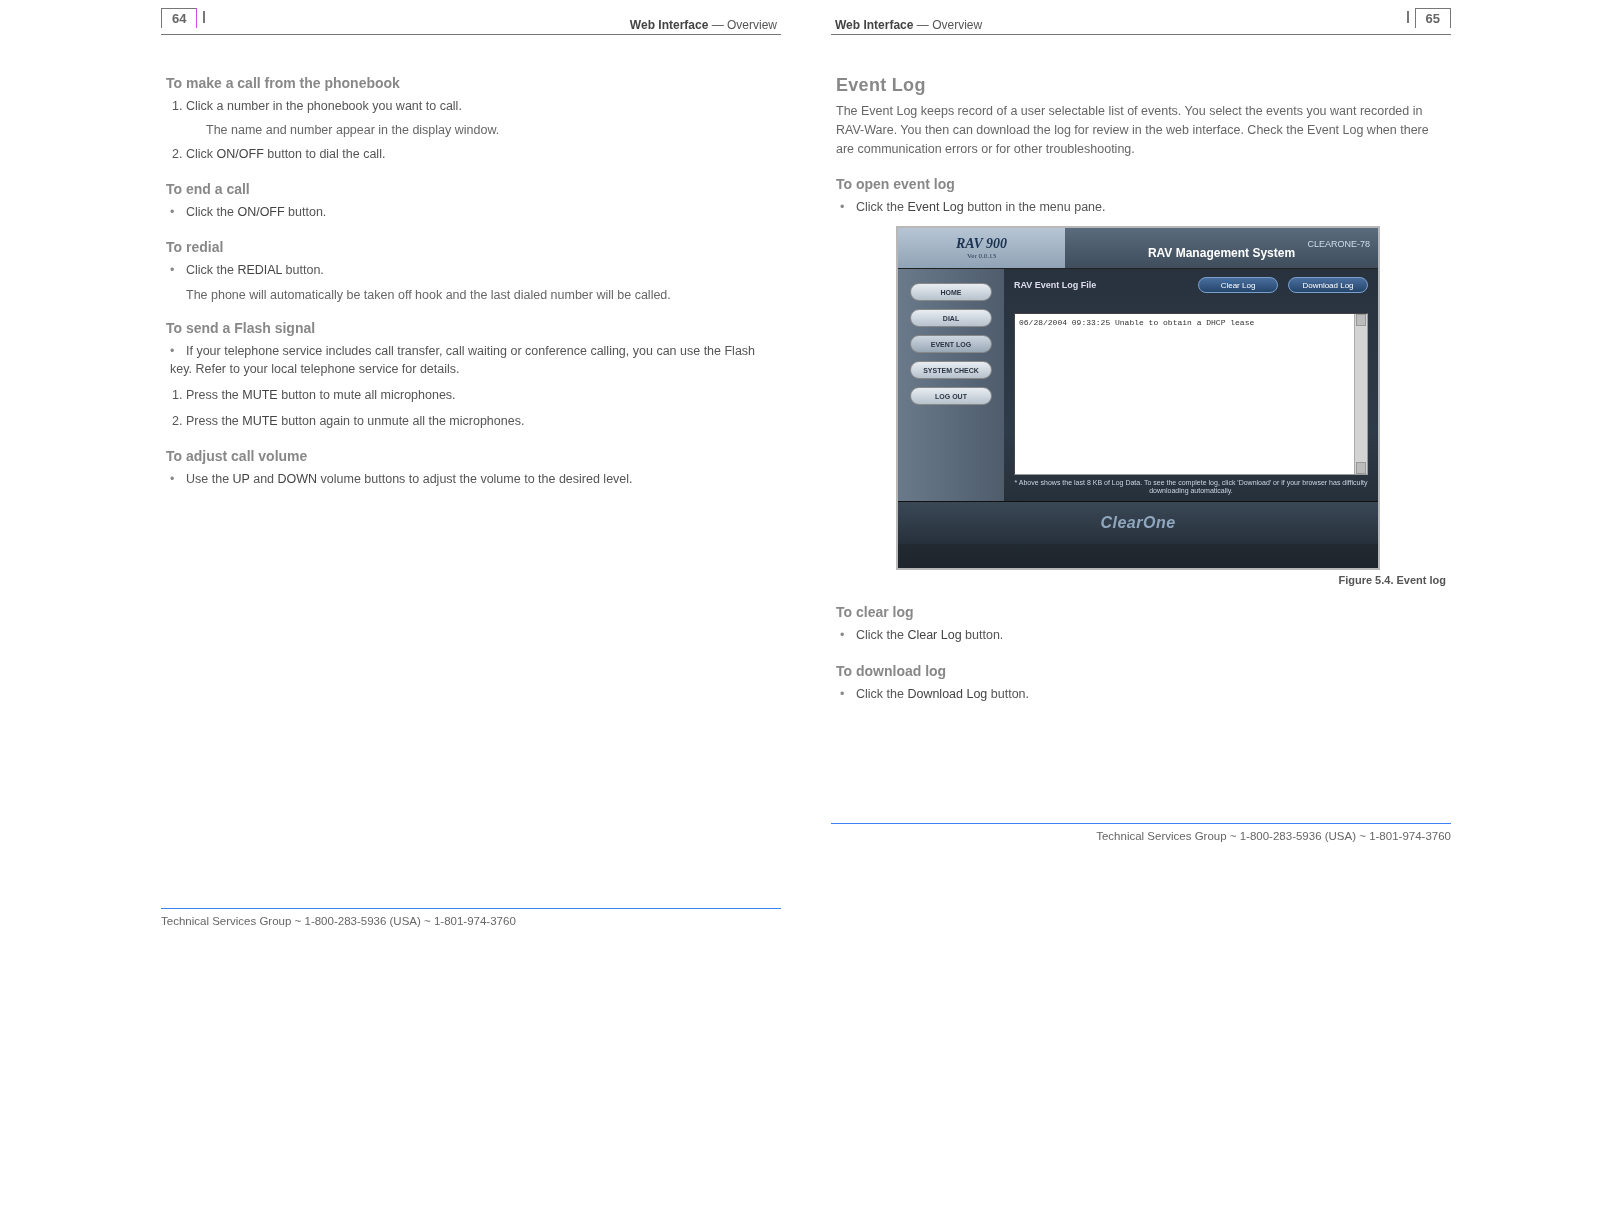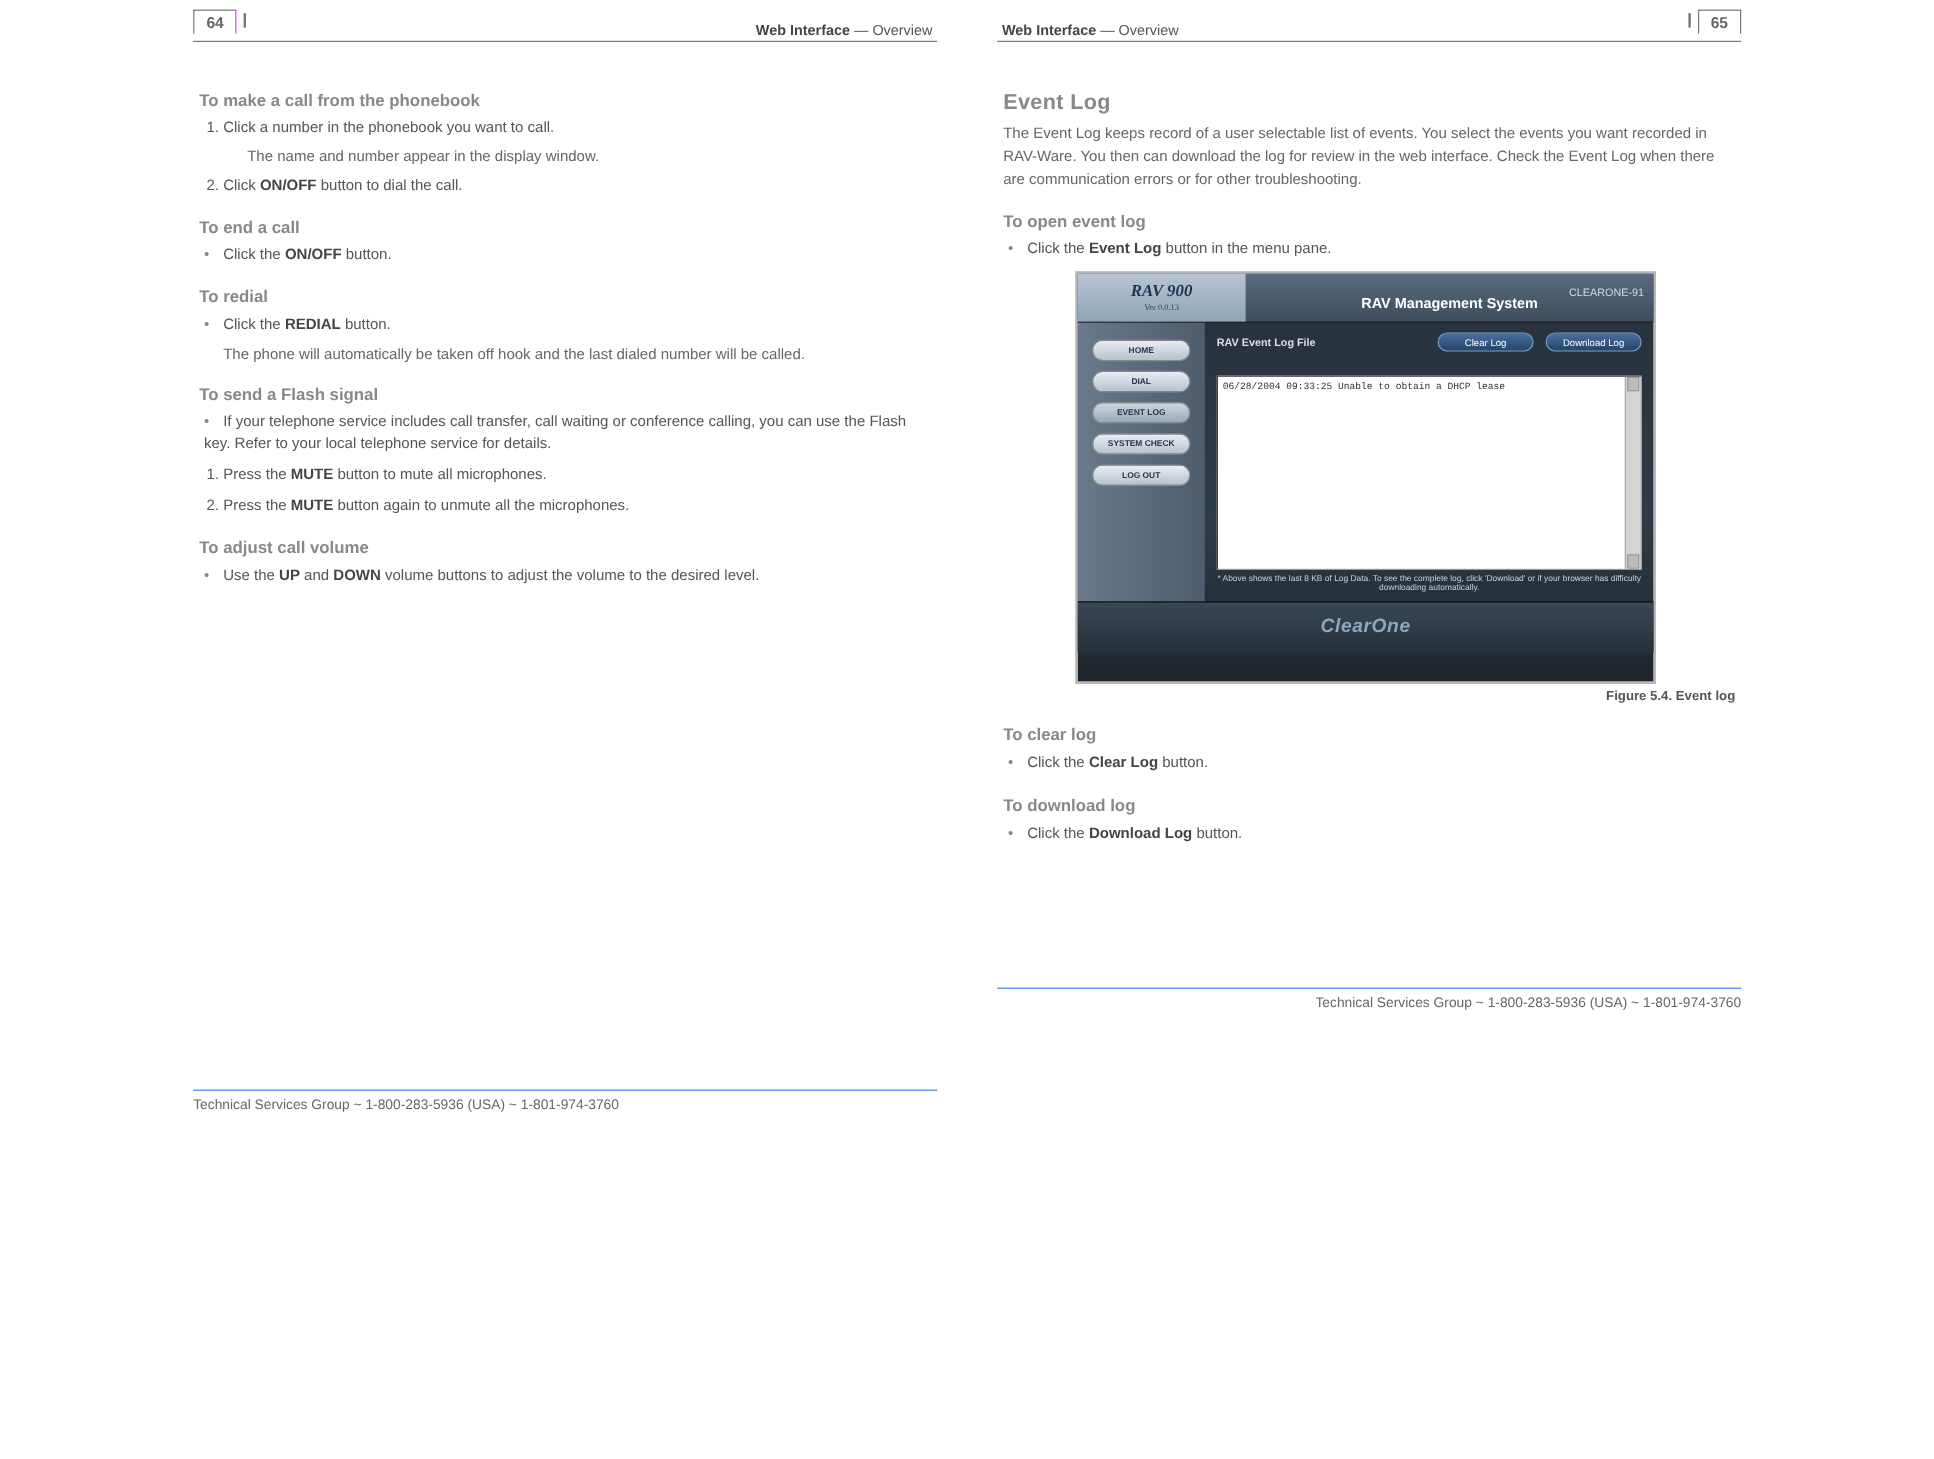--- a/index.html
+++ b/index.html
@@ -89,21 +89,21 @@
   ol.steps li, ul.bul li { margin-bottom: 8px; line-height:1.45; }
   ul.bul { list-style: none; padding-left: 4px;}
   ul.bul li::before { content: "•"; color:#888; display:inline-block; width:16px;}
   .note {
     margin: 4px 0 8px 20px;
     font-size: 12.5px;
     color: #666;
     font-family: "Arial Narrow", Arial, sans-serif;
     font-stretch: condensed;
   }
-  b { font-weight: bold; color:#444;}
+  b { font-weight: normal; color:#444;}
   .footer {
     position: relative;
     margin-top: 420px;
     font-size: 11.5px;
     color: #666;
     border-top: 1px solid #3b82f6;
     padding-top: 6px;
     font-family: "Arial Narrow", Arial, sans-serif;
     font-stretch: condensed;
   }
@@ -127,21 +127,21 @@
     border: 2px solid #b8b8b8;
     position: relative;
     font-family: Arial, sans-serif;
   }
   .rav-top {
     height: 40px; display:flex; align-items:center;
     background: linear-gradient(#5a6b7d,#3f4d5c);
     border-bottom:1px solid #222;
   }
   .rav-logo {
-    width: 140px; height:40px; display:flex; flex-direction:column; align-items:center; justify-content:center;
+    width: 167px; height:40px; display:flex; flex-direction:column; align-items:center; justify-content:center;
     font-style: italic; font-weight:bold; color:#1a3350; font-size:14px;
     background: linear-gradient(#b7c5d4,#90a3b6);
     font-family: Georgia, serif;
   }
   .rav-logo small{ font-size:7px; font-style:normal; font-weight:normal; color:#2a3a50;}
   .rav-header-right { flex:1; text-align:center; position:relative;}
   .rav-hostname { position:absolute; right:8px; top:3px; font-size:9px; color:#cde;}
   .rav-mgt { color:#fff; font-weight:bold; font-size:12px; margin-top:10px; display:inline-block;}
   .rav-body { display:flex; }
   .rav-menu {
@@ -249,21 +249,21 @@
           <li><span>Click the </span><b>Event Log</b><span> button in the menu pane.</span></li>
         </ul>
 
       <div class="rav-shot">
         <div class="rav-top">
           <div class="rav-logo">
             <span>RAV 900</span>
             <small>Ver 0.0.13</small>
           </div>
           <div class="rav-header-right">
-            <span class="rav-hostname">CLEARONE-91</span>
+            <span class="rav-hostname">CLEARONE-78</span>
             <span class="rav-mgt">RAV Management System</span>
           </div>
         </div>
         <div class="rav-body" style="height:232px;">
           <div class="rav-menu" id="rav-menu">
               <div class="rav-btn">HOME</div>
               <div class="rav-btn">DIAL</div>
               <div class="rav-btn active">EVENT LOG</div>
               <div class="rav-btn">SYSTEM CHECK</div>
               <div class="rav-btn">LOG OUT</div>

